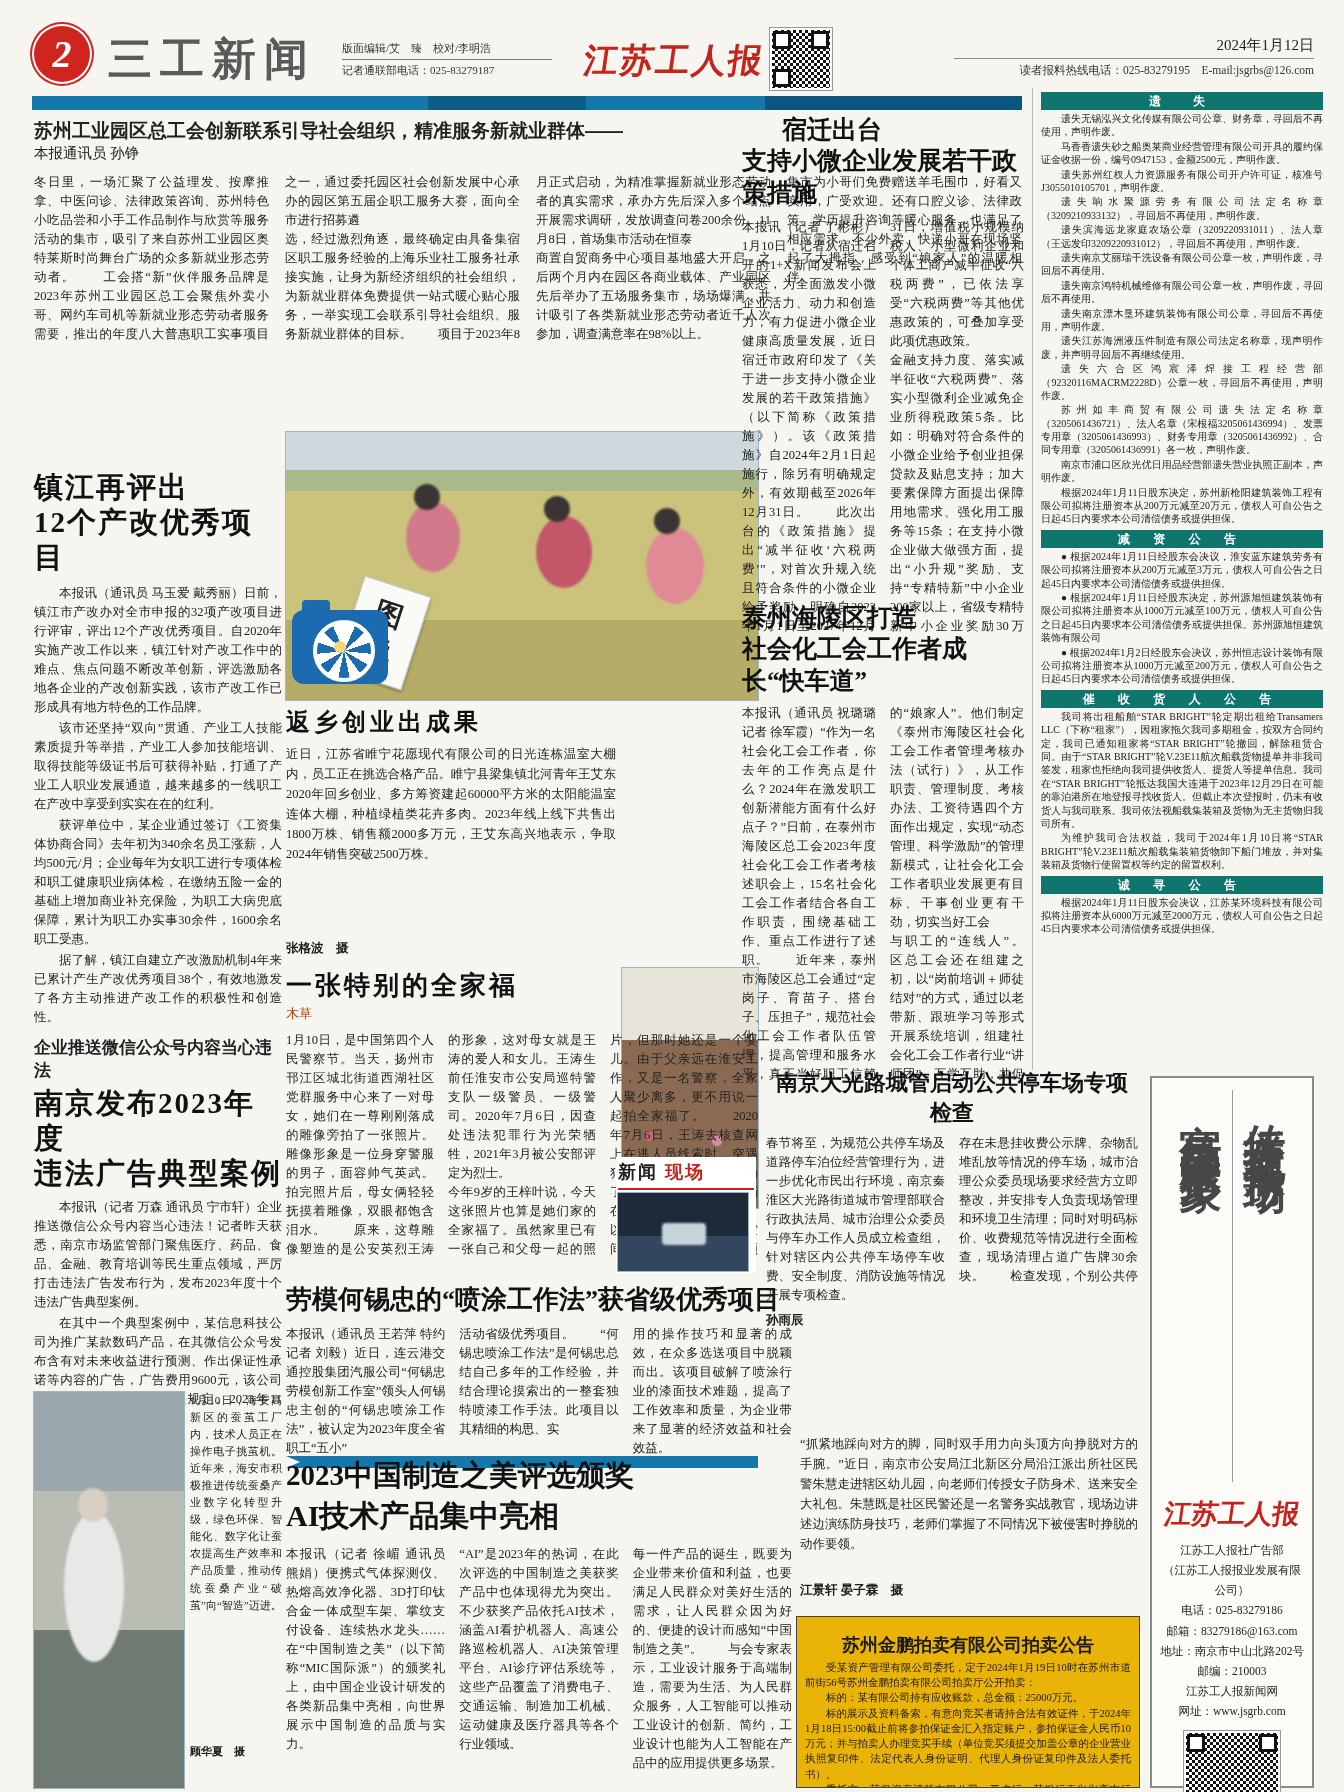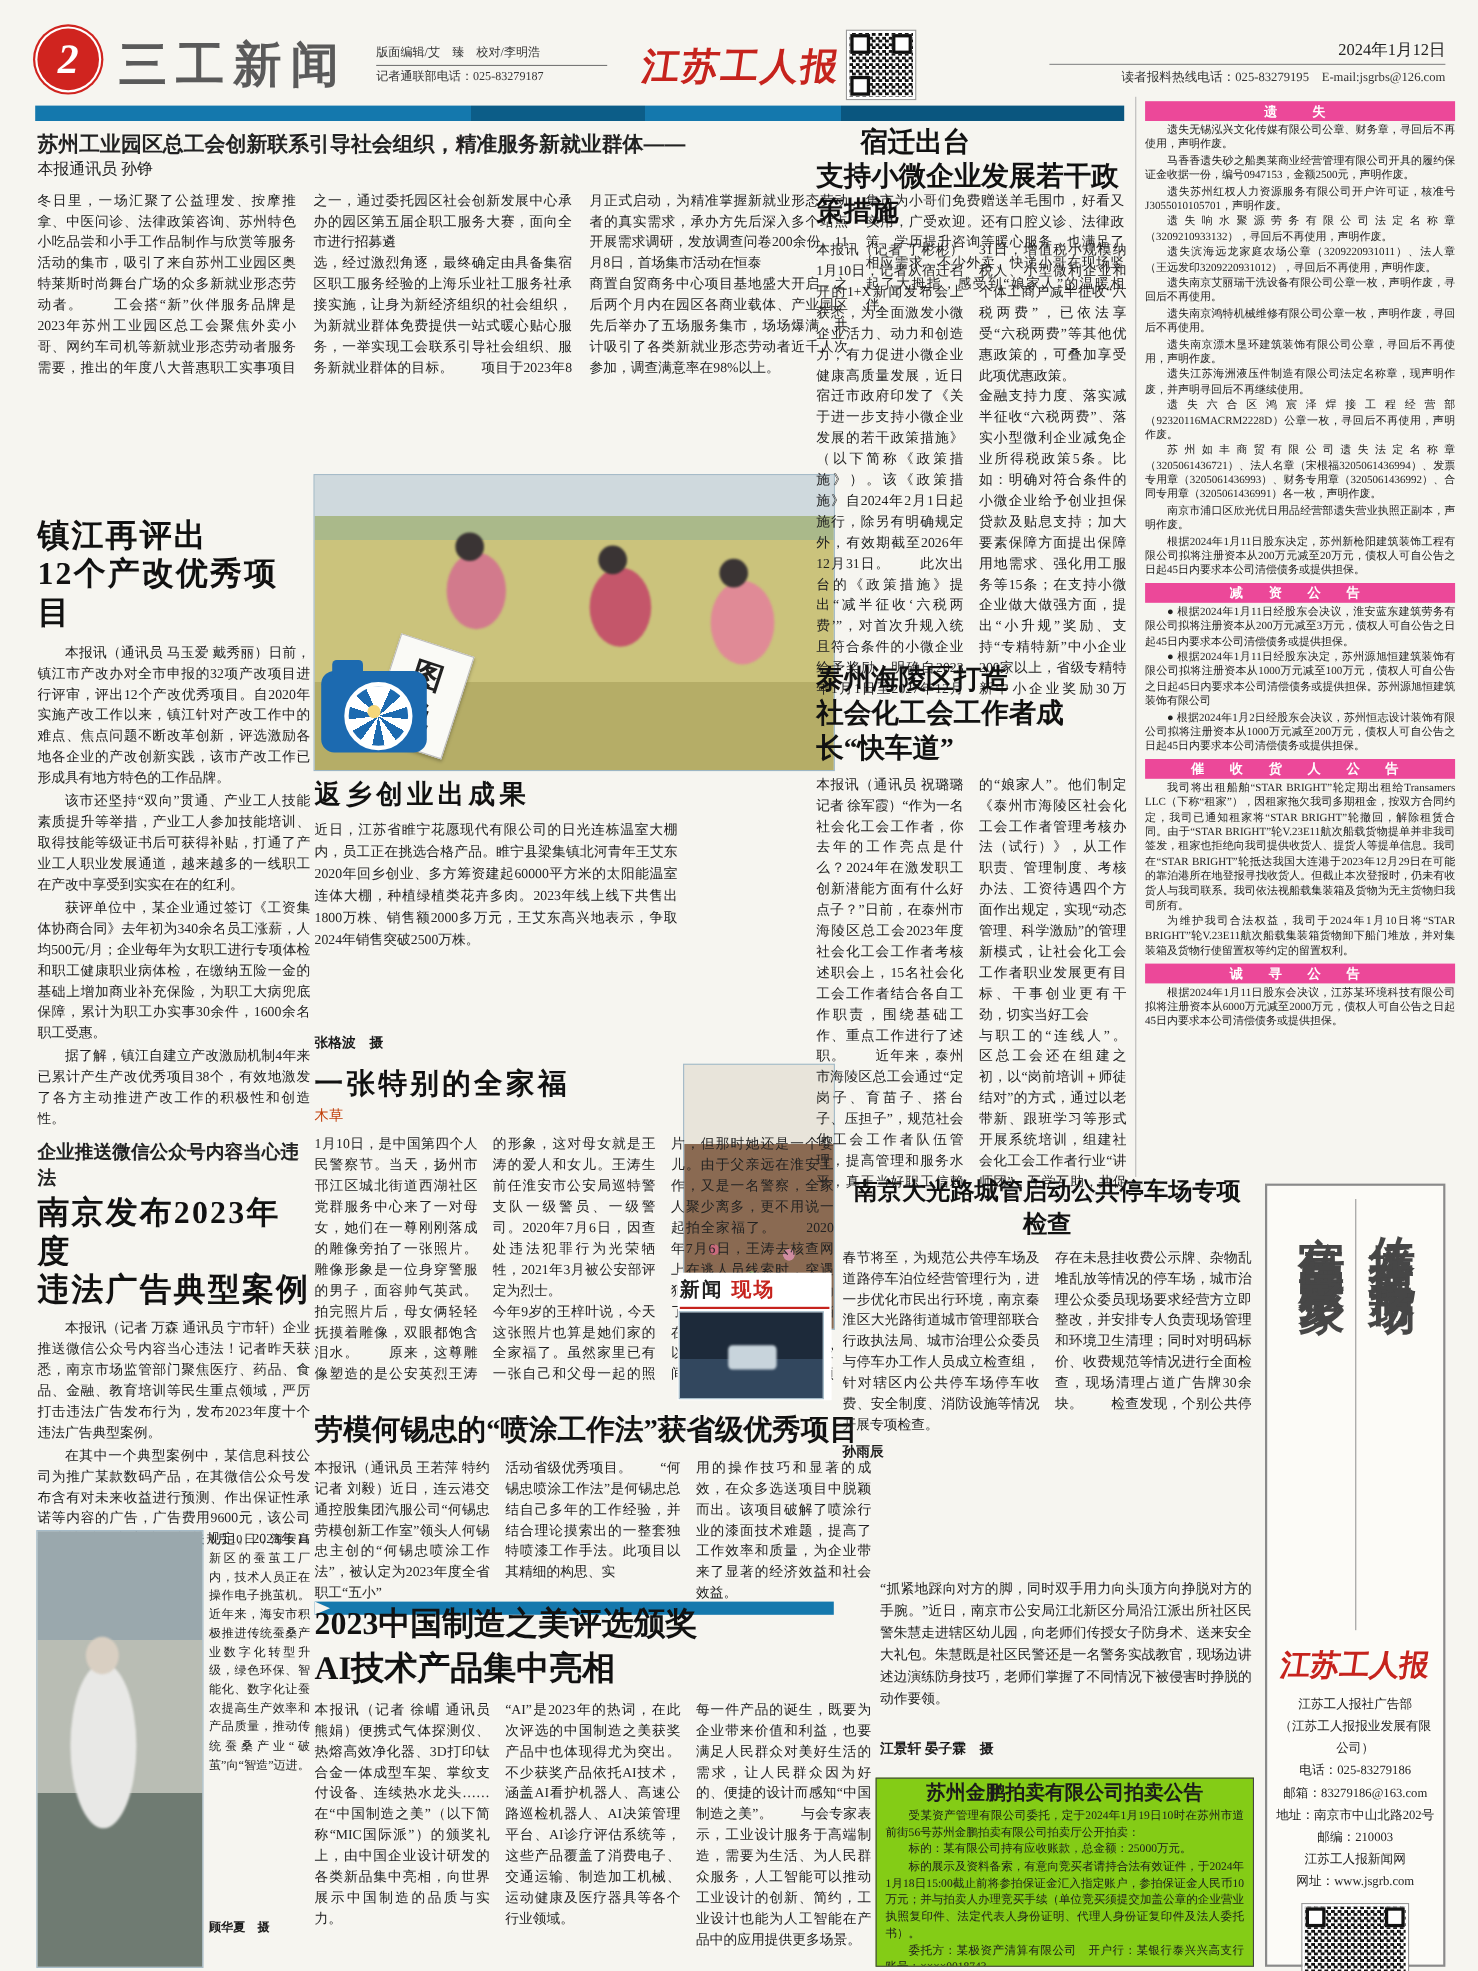--- a/index.html
+++ b/index.html
@@ -29,21 +29,21 @@
   
   .kicker{font-family:"Liberation Sans",sans-serif;font-weight:700;font-size:19px;color:#222}
   .mainhead{font-size:46px;letter-spacing:4px}
   .byline{font-size:14.5px;color:#222}
   .h2a{font-size:25px;line-height:1.25}
   .h2b{font-size:29px;line-height:1.2;letter-spacing:2px}
   .authorline{font-size:13px;color:#c2410c}
   .sigright{text-align:left;font-weight:700;font-size:12.5px;padding-right:8px}
   
   .rail{border-left:1px solid #b9b9b9;padding:0 0 0 8px;font-size:10px;line-height:1.34;color:#222}
-  .railhdr{background:#ec4899;color:#fff;text-align:center;font-weight:700;font-size:12px;letter-spacing:10px;padding:1px 0;margin:4px 0 2px 0;font-family:"Liberation Sans",sans-serif}
+  .railhdr{background:#0f766e;color:#fff;text-align:center;font-weight:700;font-size:12px;letter-spacing:10px;padding:1px 0;margin:4px 0 2px 0;font-family:"Liberation Sans",sans-serif}
   .rail .item{text-indent:2em;margin-bottom:1px}
   
   .ph{position:relative;overflow:hidden;outline:1px solid #9db6c4}
   .ph-green{background:linear-gradient(180deg,#cfd9dd 0 14%,#aab98a 14% 22%,#cbc37c 22% 70%,#b5ad67 70% 100%)}
   .fig{position:absolute;border-radius:50%;filter:blur(1px)}
   .ph-flowers{background:linear-gradient(180deg,#e8e4da 0 30%,#8a6a52 30% 100%)}
   .dotset{position:absolute;inset:0;background:
     radial-gradient(10px 10px at 20% 70%,#c96a7c 0 45%,transparent 50%),
     radial-gradient(9px 9px at 45% 80%,#7ea05c 0 45%,transparent 50%),
     radial-gradient(11px 11px at 70% 72%,#d08ca0 0 45%,transparent 50%),
@@ -65,21 +65,21 @@
   .scene .t .red{color:#c6231d}
   .scene .bar{height:2px;background:#c6231d;margin:2px 0 3px 0}
   
   .banner{border:2px solid #8a8a8a;background:#fcfbf7;padding:12px 8px;box-sizing:border-box}
   .vwrap{display:flex;justify-content:center;height:392px}
   .vcol{writing-mode:vertical-rl;font-size:42px;font-weight:700;color:#474747;letter-spacing:7px;line-height:1.5;font-family:"Liberation Serif",serif}
   .vcol.rt{border-left:1px solid #999}
   .plogo{color:#c6231d;font-weight:900;font-size:27px;transform:skewX(-8deg);text-align:center;margin:14px 0 8px 0}
   .contact div{font-size:11.5px;line-height:1.75;text-align:center;color:#222}
   
-  .auction{border:1.5px solid #444;padding:0 8px;box-sizing:border-box;background:#84cc16}
+  .auction{border:1.5px solid #444;padding:16px 8px;box-sizing:border-box;background:#eab308}
   .auction .ttl{font-size:18px;font-weight:900;text-align:center;margin-bottom:3px}
   .auction .ap{font-size:10.5px;line-height:1.45;text-indent:2em;text-align:justify}
   .blueaccent{background:#1478ad;position:relative}
   .blueaccent:before{content:"";position:absolute;left:0;top:0;border-left:14px solid #f6f5f0;border-top:6px solid transparent;border-bottom:6px solid transparent}
 </style>
 </head>
 <body>
 
 <div class="abs" style="left:32px;top:22px;width:1282px;height:72px">
   <div class="abs pagenum" style="left:2px;top:4px">

